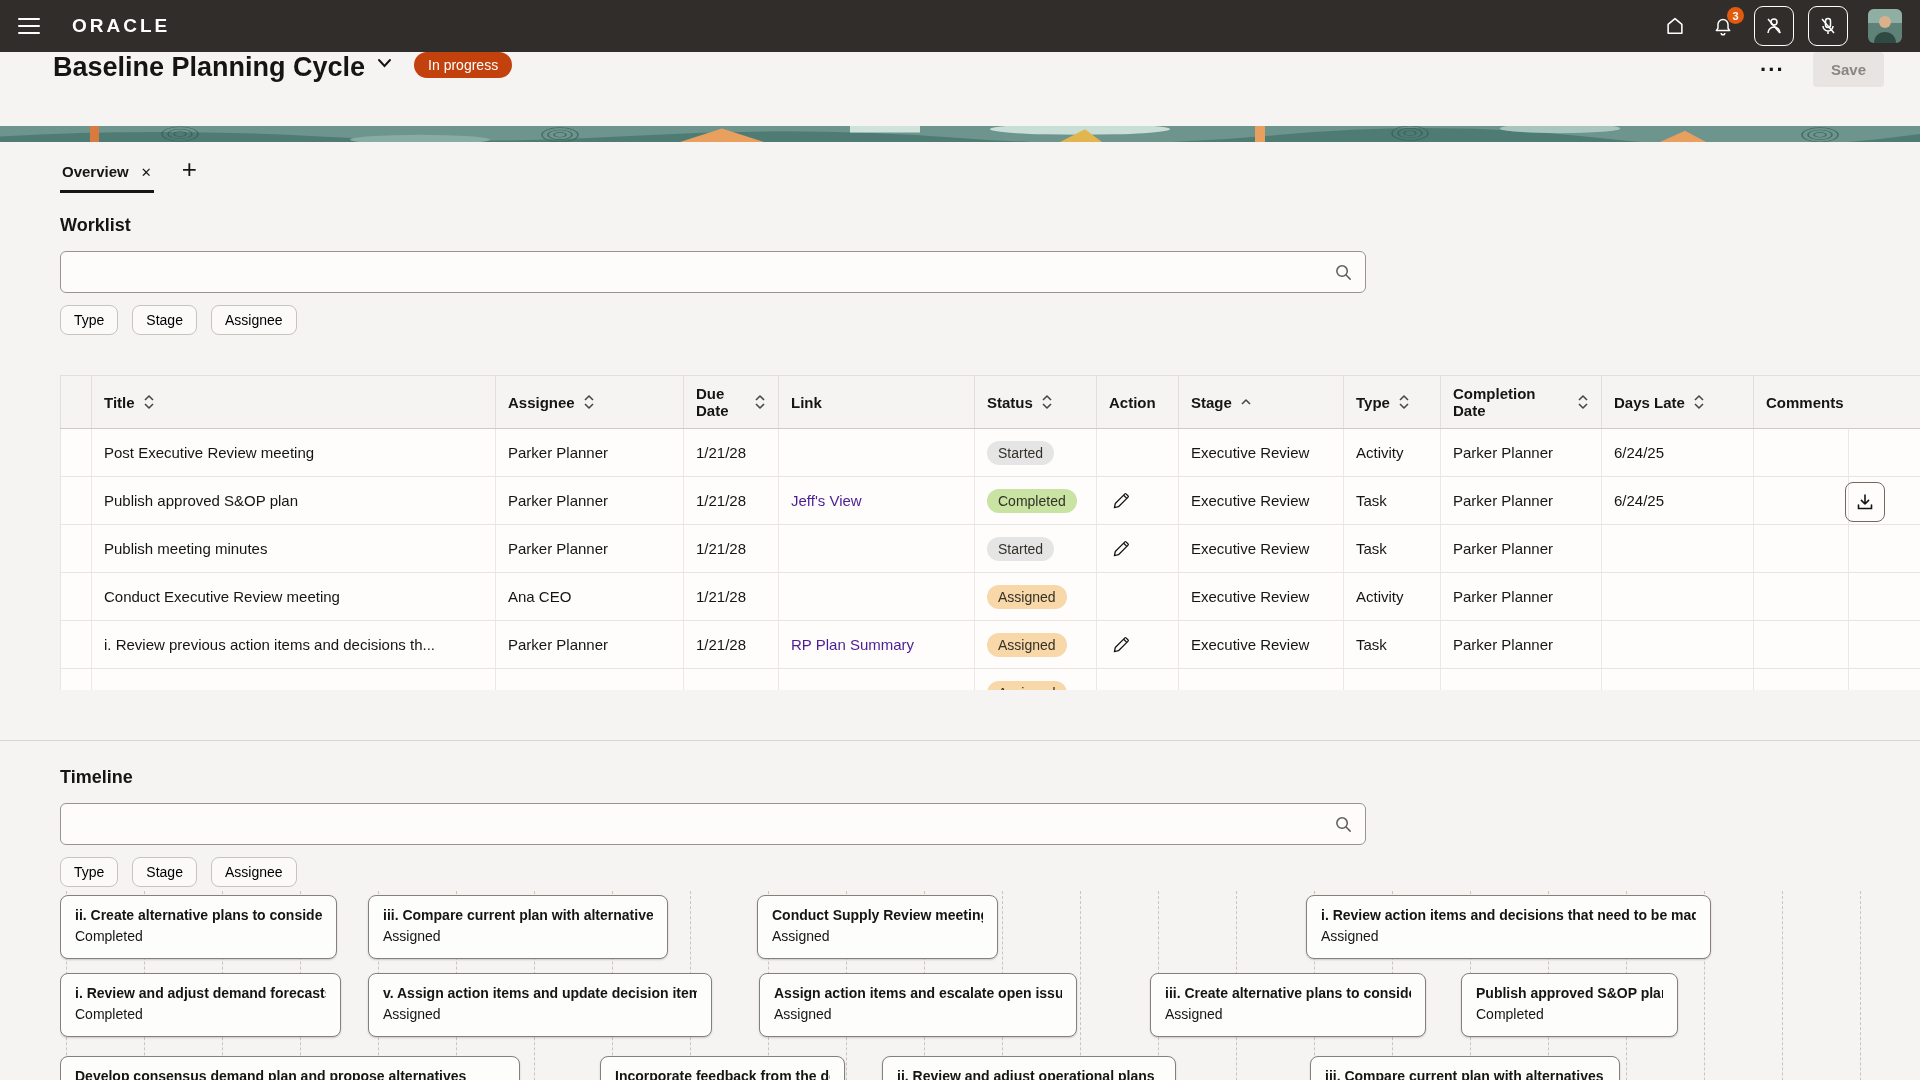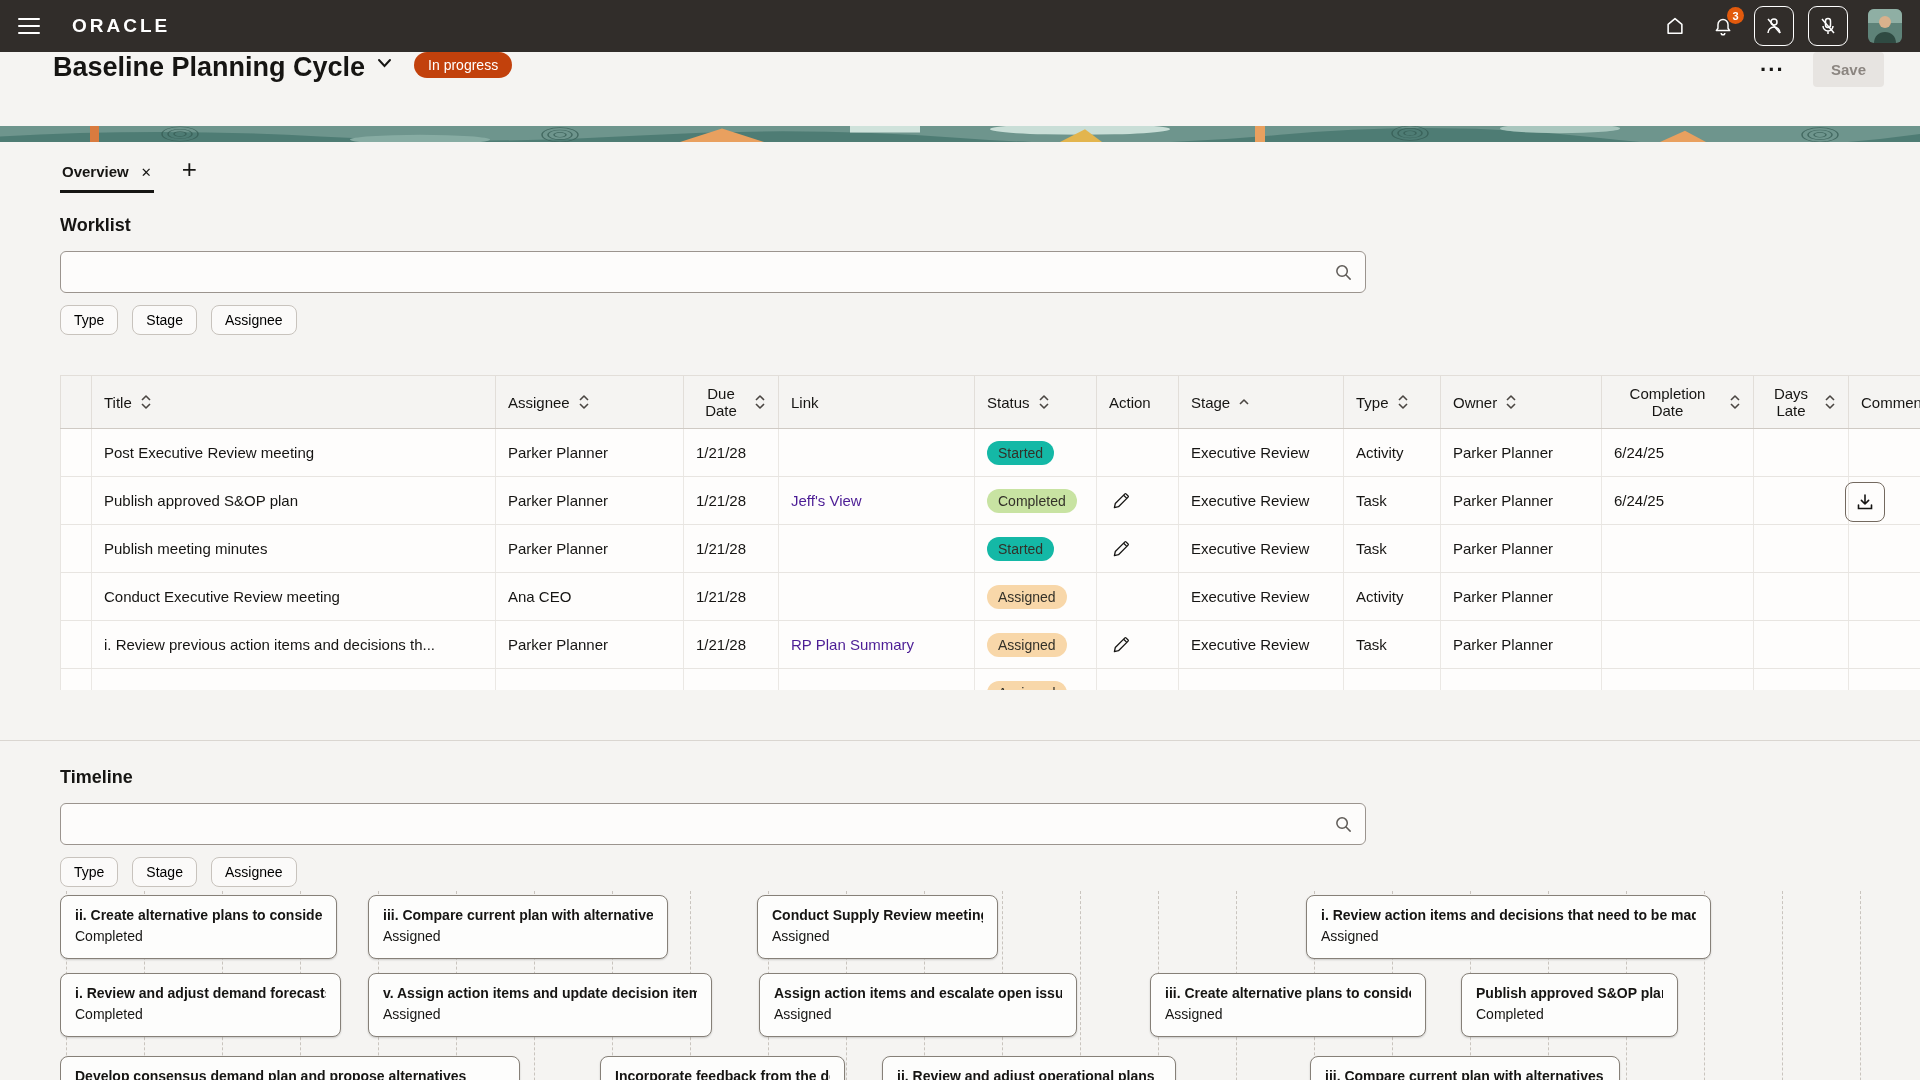--- a/index.html
+++ b/index.html
@@ -50,29 +50,29 @@
   .chip { background:#FBFAF9; border:1px solid #C8C3BD; border-radius:8px; padding:6px 13px; font-size:14px; cursor:pointer; }
 
   .download-btn { position:absolute; top:328px; right:35px; width:40px; height:40px; border:1px solid #73695F;
     border-radius:8px; background:transparent; display:flex; align-items:center; justify-content:center; cursor:pointer; }
 
   
   .wtable { margin-top:40px; width:1909px; height:315px; overflow:hidden; border-top:1px solid #E2DED9; }
   .tr, .thead { display:grid; grid-template-columns:32px 404px 188px 95px 196px 122px 82px 165px 97px 161px 152px 95px 160px; }
   .thead { border-bottom:1px solid #CFCAC4; }
   .thead .th { padding:9px 12px; min-height:52px; display:flex; align-items:center; gap:8px;
-    font-weight:normal; font-size:15px; border-right:1px solid #E2DED9; line-height:17px;text-align:center; }
+    font-weight:bold; font-size:15px; border-right:1px solid #E2DED9; line-height:17px; }
   .thead .th:first-child { border-left:1px solid #E2DED9; }
   .thead .th:last-child { border-right:none; }
   .tr { background:#FEFDFC; border-bottom:1px solid #E8E5E1; height:48px; }
   .td { padding:0 12px; display:flex; align-items:center; font-size:15px; border-right:1px solid #EBE8E4; overflow:hidden; white-space:nowrap; }
   .tr .td:first-child { border-left:1px solid #E8E5E1; }
   .tr .td:last-child { border-right:none; }
   .badge { padding:4px 11px; border-radius:13px; font-size:14px; color:#333129; }
-  .badge-started { background:#14b8a6; }
+  .badge-started { background:#e5e5e5; }
   .badge-completed { background:#C8E3A2; }
   .badge-assigned { background:#F8D7A9; }
   a.cell-link { color:#4c1d95; text-decoration:none; font-size:15px; cursor:pointer; }
   .pencil-btn { background:none; border:none; cursor:pointer; padding:2px; display:flex; }
 
   .divider { margin:50px 0 0 -60px; width:1920px; border-top:1px solid #DAD6D1; }
 
   
   .timeline-heading { margin-top:26px; }
   .tl-canvas { position:relative; margin-top:4px; width:1860px; height:240px; overflow:hidden; }
@@ -247,27 +247,20 @@
           <span>Action</span>
         </div>
         <div class="th">
           <span>Stage</span>
           <svg width="12" height="16" viewBox="0 0 12 16" style="flex:none">
             <path d="M2 10l4-4 4 4" fill="none" stroke="#4A4642" stroke-width="1.6" stroke-linejoin="round"></path>
           </svg>
         </div>
         <div class="th">
           <span>Type</span>
-          <svg width="12" height="16" viewBox="0 0 12 16" style="flex:none">
-            <path d="M2 6l4-4 4 4" fill="none" stroke="#4A4642" stroke-width="1.6" stroke-linejoin="round"></path>
-            <path d="M2 10l4 4 4-4" fill="none" stroke="#4A4642" stroke-width="1.6" stroke-linejoin="round"></path>
-          </svg>
-        </div>
-        <div class="th">
-          <span>Owner</span>
           <svg width="12" height="16" viewBox="0 0 12 16" style="flex:none">
             <path d="M2 6l4-4 4 4" fill="none" stroke="#4A4642" stroke-width="1.6" stroke-linejoin="round"></path>
             <path d="M2 10l4 4 4-4" fill="none" stroke="#4A4642" stroke-width="1.6" stroke-linejoin="round"></path>
           </svg>
         </div>
         <div class="th">
           <span>Completion Date</span>
           <svg width="12" height="16" viewBox="0 0 12 16" style="flex:none">
             <path d="M2 6l4-4 4 4" fill="none" stroke="#4A4642" stroke-width="1.6" stroke-linejoin="round"></path>
             <path d="M2 10l4 4 4-4" fill="none" stroke="#4A4642" stroke-width="1.6" stroke-linejoin="round"></path>

